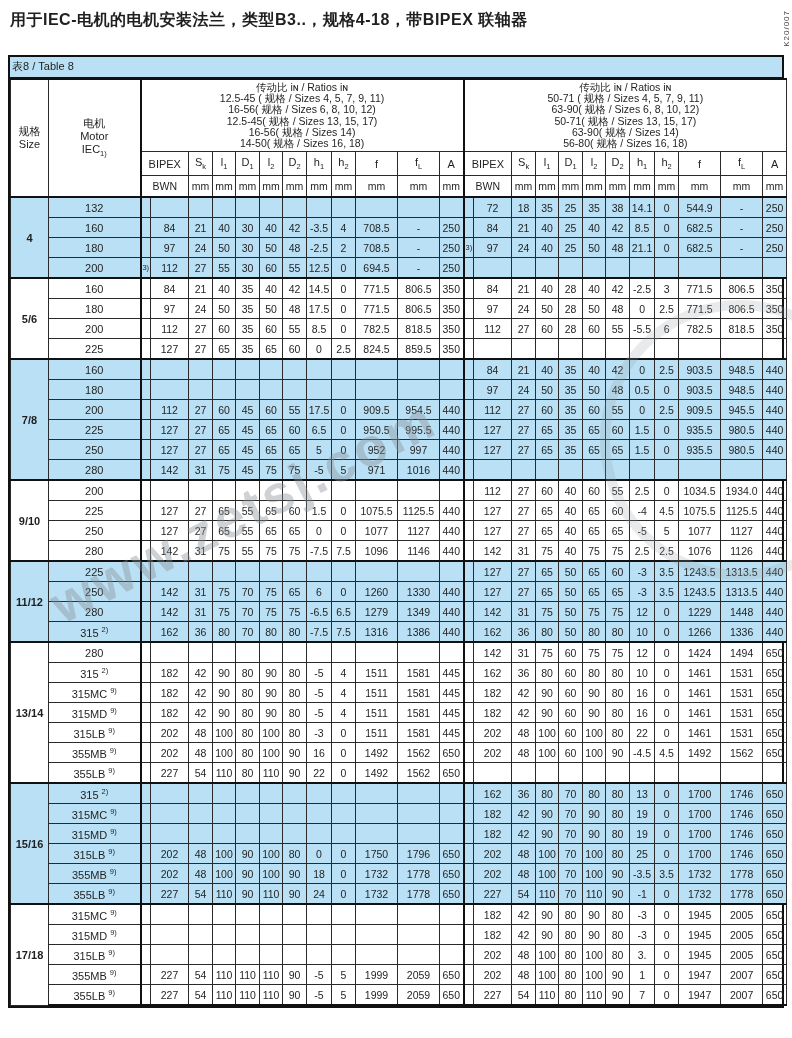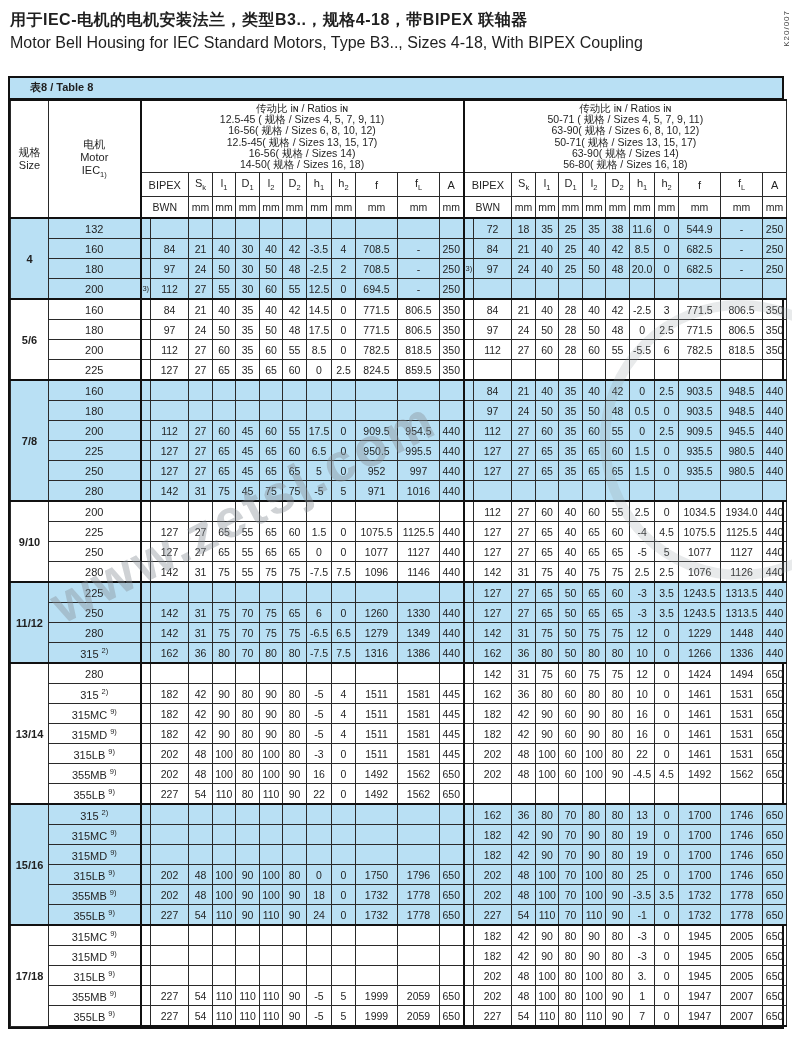--- a/index.html
+++ b/index.html
@@ -5,22 +5,22 @@
   html,body{margin:0;padding:0;background:#fff;}
   body{width:792px;height:1038px;position:relative;overflow:hidden;
        font-family:"Liberation Sans","DejaVu Sans",sans-serif;color:#1f1f1f;}
   .page{position:relative;padding:8px 8px 0 8px;}
   .title-block{margin:2px 0 24px 2px;}
   .title-zh{font-size:16px;font-weight:700;letter-spacing:.5px;}
   .title-en{font-size:16px;font-weight:400;margin-top:3px;}
   .side-code{position:absolute;right:1px;top:10px;font-size:8px;color:#444;
              writing-mode:vertical-rl;transform:rotate(180deg);letter-spacing:1px;}
   .tbl-wrap{border:2px solid #111;width:776px;box-sizing:border-box;position:relative;}
-  .caption{background:var(--shade,#b9e0f4);font-size:11px;font-weight:700;
-           padding:2px 6px 3px 20px;border-bottom:1px solid #111;}
+  .caption{background:var(--shade,#b9e0f4);font-size:11px;font-weight:400;
+           padding:2px 6px 3px 2px;border-bottom:1px solid #111;}
   table{border-collapse:collapse;table-layout:fixed;width:100%;}
   th,td{border:1px solid #2a2a2a;text-align:center;vertical-align:middle;
         padding:0;overflow:hidden;white-space:nowrap;font-weight:400;font-size:10.5px;}
   thead th{background:#fff;}
   .ratios{font-size:10.5px;line-height:11.2px;padding:2px 0;}
   .ratios .rt-line{white-space:nowrap;text-align:center;}
   th.size-h,th.motor-h{font-size:11px;line-height:13px;}
   .sym-row th{height:23px;font-size:11px;}
   .unit-row th{height:20px;font-size:10.5px;}
   tbody td{height:19px;}
@@ -40,21 +40,20 @@
   .wm-circle{position:absolute;left:600px;top:300px;width:260px;height:260px;
              border:10px solid rgba(150,158,165,0.22);border-radius:50%;
              pointer-events:none;z-index:6;}
 </style>
 </head>
 <body>
 
 <div class="page">
   <div class="title-block">
     <div class="title-zh">用于IEC-电机的电机安装法兰，类型B3..，规格4-18，带BIPEX 联轴器</div>
-    <div class="title-en">Motor Bell Housing for IEC Standard Motors, Type B3.., Sizes 4-18, With BIPEX Coupling</div>
   </div>
   <div class="side-code">K20/007</div>
 
   <div class="tbl-wrap">
     <div class="caption">表8 / Table 8</div>
     <table>
       <colgroup id="cols">
           <col style="width: 38px;">
           <col style="width: 92px;">
           <col style="width: 10px;">
@@ -175,21 +174,21 @@
             <td class="val-cell"></td>
             <td class="val-cell"></td>
             <td class="val-cell"></td>
             <td class="fn-cell hstart"></td>
             <td class="val-cell">72</td>
             <td class="val-cell">18</td>
             <td class="val-cell">35</td>
             <td class="val-cell">25</td>
             <td class="val-cell">35</td>
             <td class="val-cell">38</td>
-            <td class="val-cell">11.6</td>
+            <td class="val-cell">14.1</td>
             <td class="val-cell">0</td>
             <td class="val-cell">544.9</td>
             <td class="val-cell">-</td>
             <td class="val-cell">250</td>
           </tr>
           <tr class="shade">
             <td class="motor-cell">160</td>
             <td class="fn-cell hstart"></td>
             <td class="val-cell">84</td>
             <td class="val-cell">21</td>
@@ -229,21 +228,21 @@
             <td class="val-cell">708.5</td>
             <td class="val-cell">-</td>
             <td class="val-cell">250</td>
             <td class="fn-cell hstart">3)</td>
             <td class="val-cell">97</td>
             <td class="val-cell">24</td>
             <td class="val-cell">40</td>
             <td class="val-cell">25</td>
             <td class="val-cell">50</td>
             <td class="val-cell">48</td>
-            <td class="val-cell">20.0</td>
+            <td class="val-cell">21.1</td>
             <td class="val-cell">0</td>
             <td class="val-cell">682.5</td>
             <td class="val-cell">-</td>
             <td class="val-cell">250</td>
           </tr>
           <tr class="shade">
             <td class="motor-cell">200</td>
             <td class="fn-cell hstart">3)</td>
             <td class="val-cell">112</td>
             <td class="val-cell">27</td>

